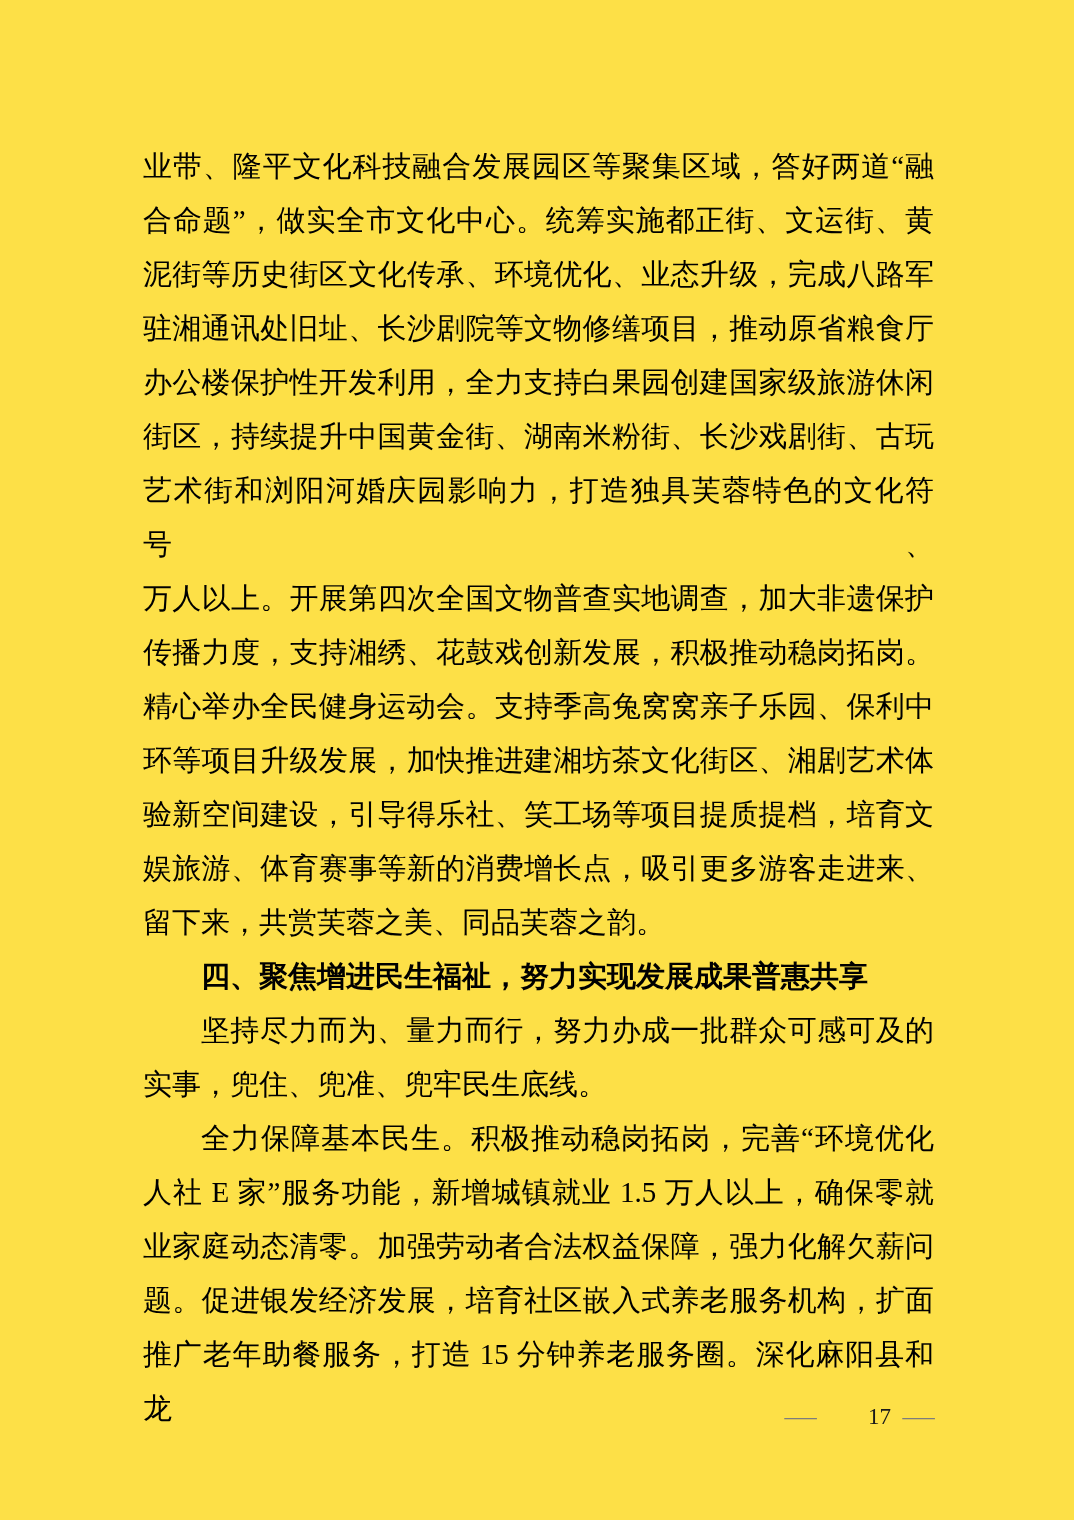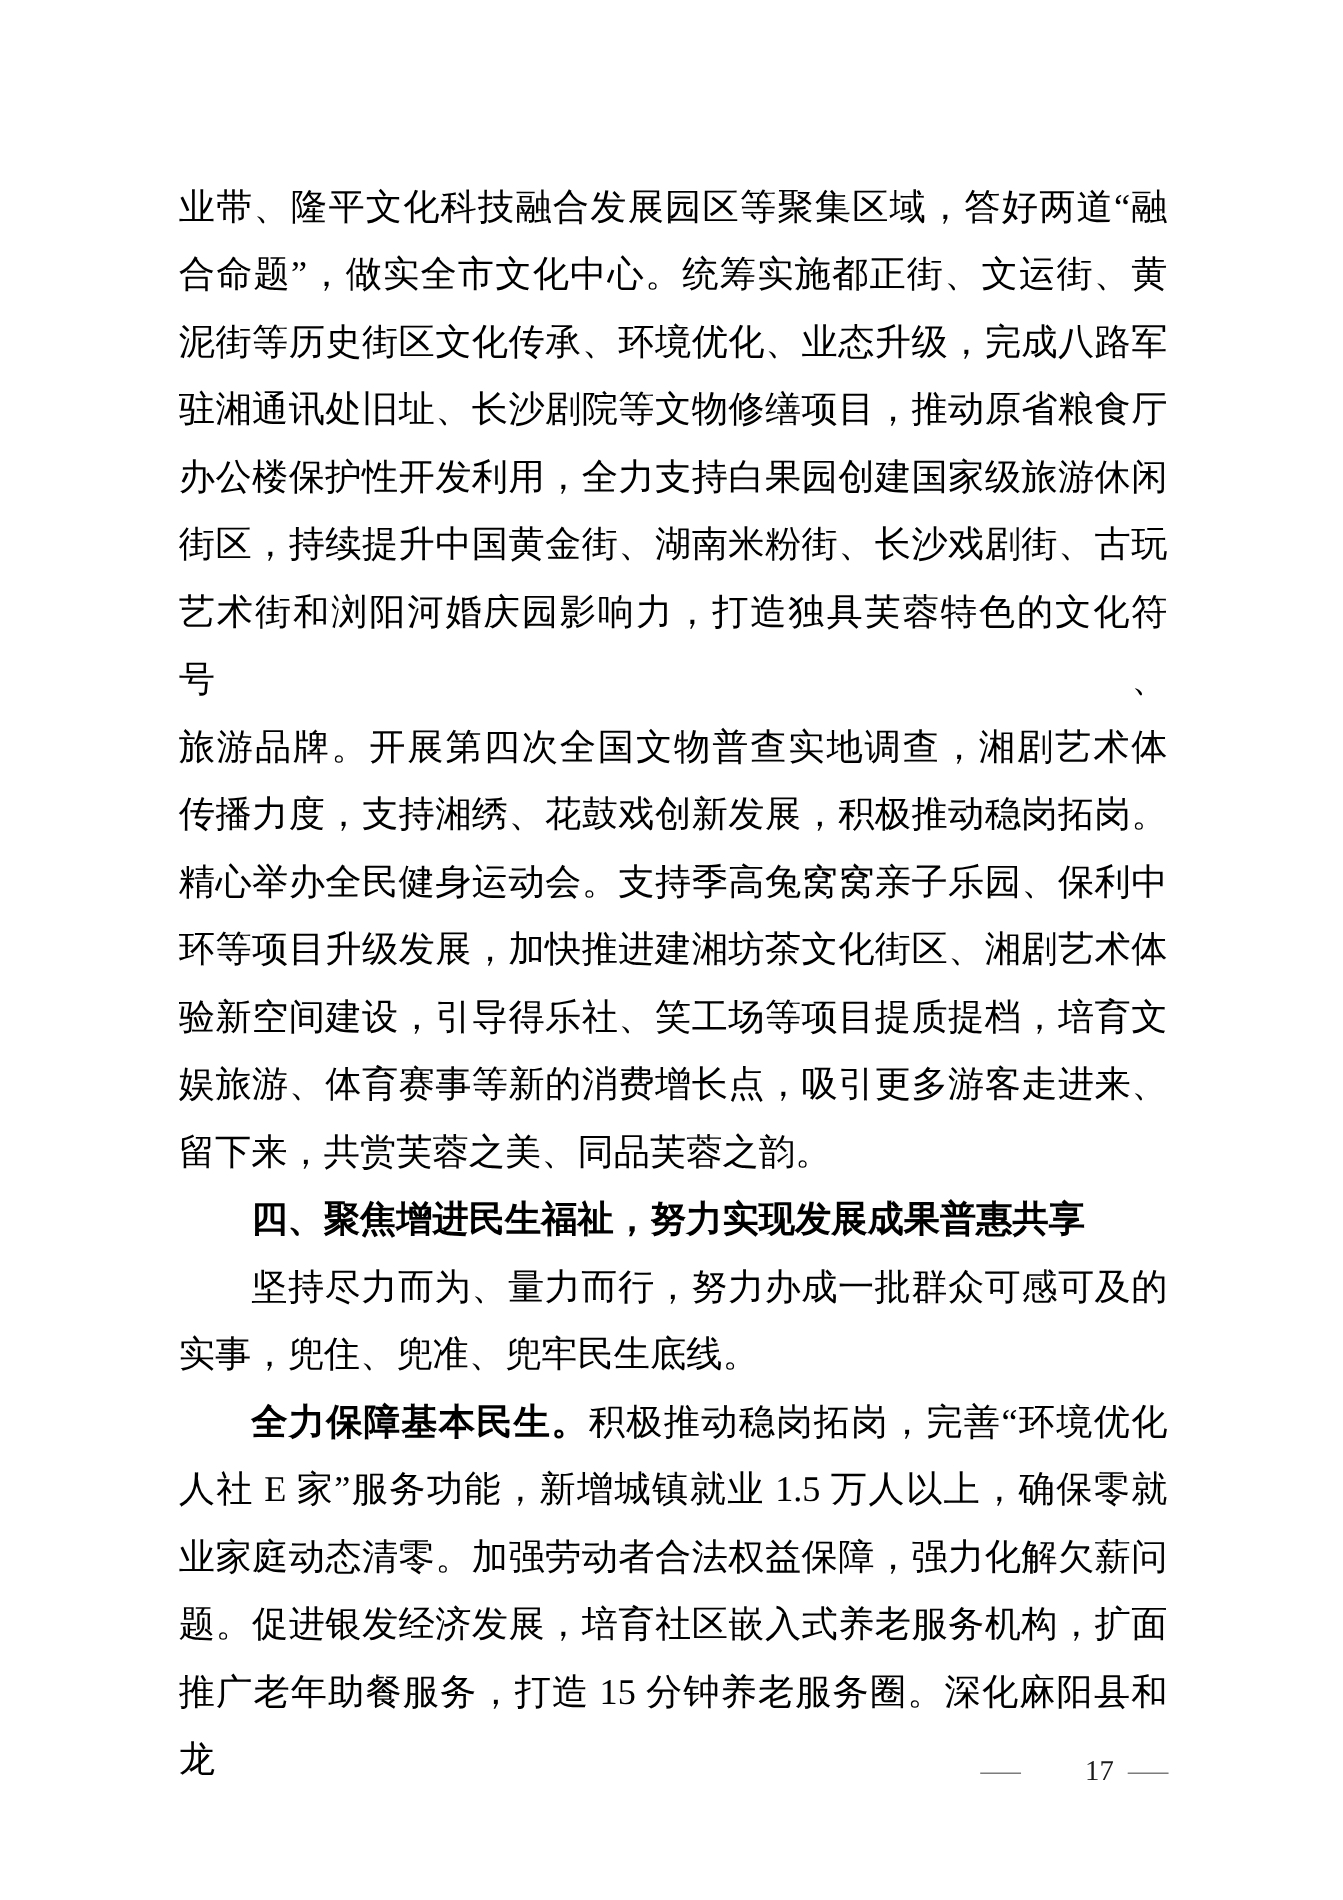--- a/index.html
+++ b/index.html
@@ -1,21 +1,21 @@
 <!DOCTYPE html>
 <html><head>
 <meta charset="utf-8">
 <style>
   * { margin: 0; padding: 0; box-sizing: border-box; }
   html, body { background: #e8e8e8; }
   .page {
     position: relative;
     width: 1074px;
     height: 1520px;
-    background: #ffffff;
+    background: #fde047;
     font-family: "Liberation Serif", "DejaVu Serif", serif;
     color: #000000;
     overflow: hidden;
   }
   .text-block {
     position: absolute;
     left: 143px;
     top: 139px;
     width: 791px;
     font-size: 29px;
@@ -38,21 +38,21 @@
     white-space: normal;
   }
   .indent { text-indent: 58px; }
   .heading {
     font-family: "Liberation Sans", "DejaVu Sans", sans-serif;
     font-weight: 700;
     text-align: center;
     text-align-last: left;
   }
   .bold-lead {
-    font-weight: 700;
+    font-weight: 400;
   }
   .footer {
     position: absolute;
     top: 1402px;
     right: 144px;
     display: flex;
     align-items: center;
     gap: 16px;
     font-size: 23px;
     line-height: 30px;
@@ -75,21 +75,21 @@
 <div class="page">
   <div class="text-block">
 
     <div class="line full">业带、隆平文化科技融合发展园区等聚集区域，答好两道“融</div>
     <div class="line full">合命题”，做实全市文化中心。统筹实施都正街、文运街、黄</div>
     <div class="line full">泥街等历史街区文化传承、环境优化、业态升级，完成八路军</div>
     <div class="line full">驻湘通讯处旧址、长沙剧院等文物修缮项目，推动原省粮食厅</div>
     <div class="line full">办公楼保护性开发利用，全力支持白果园创建国家级旅游休闲</div>
     <div class="line full">街区，持续提升中国黄金街、湖南米粉街、长沙戏剧街、古玩</div>
     <div class="line full">艺术街和浏阳河婚庆园影响力，打造独具芙蓉特色的文化符号、</div>
-    <div class="line full">旅游品牌。开展第四次全国文物普查实地调查，湘剧艺术体</div>
+    <div class="line full">万人以上。开展第四次全国文物普查实地调查，加大非遗保护</div>
     <div class="line full">传播力度，支持湘绣、花鼓戏创新发展，积极推动稳岗拓岗。</div>
     <div class="line full">精心举办全民健身运动会。支持季高兔窝窝亲子乐园、保利中</div>
     <div class="line full">环等项目升级发展，加快推进建湘坊茶文化街区、湘剧艺术体</div>
     <div class="line full">验新空间建设，引导得乐社、笑工场等项目提质提档，培育文</div>
     <div class="line full">娱旅游、体育赛事等新的消费增长点，吸引更多游客走进来、</div>
     <div class="line partial">留下来，共赏芙蓉之美、同品芙蓉之韵。</div>
 
     <div class="line heading indent">四、聚焦增进民生福祉，努力实现发展成果普惠共享</div>
 
     <div class="line full indent">坚持尽力而为、量力而行，努力办成一批群众可感可及的</div>

